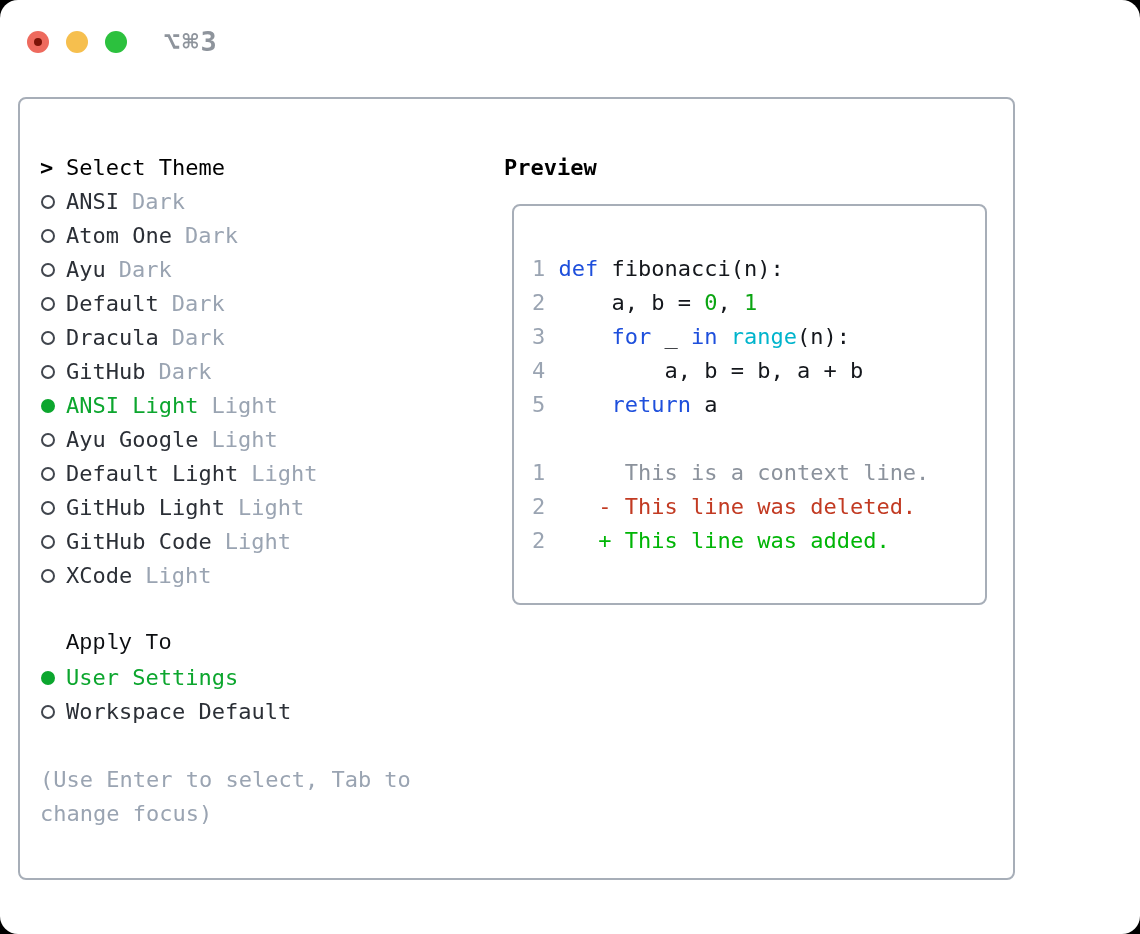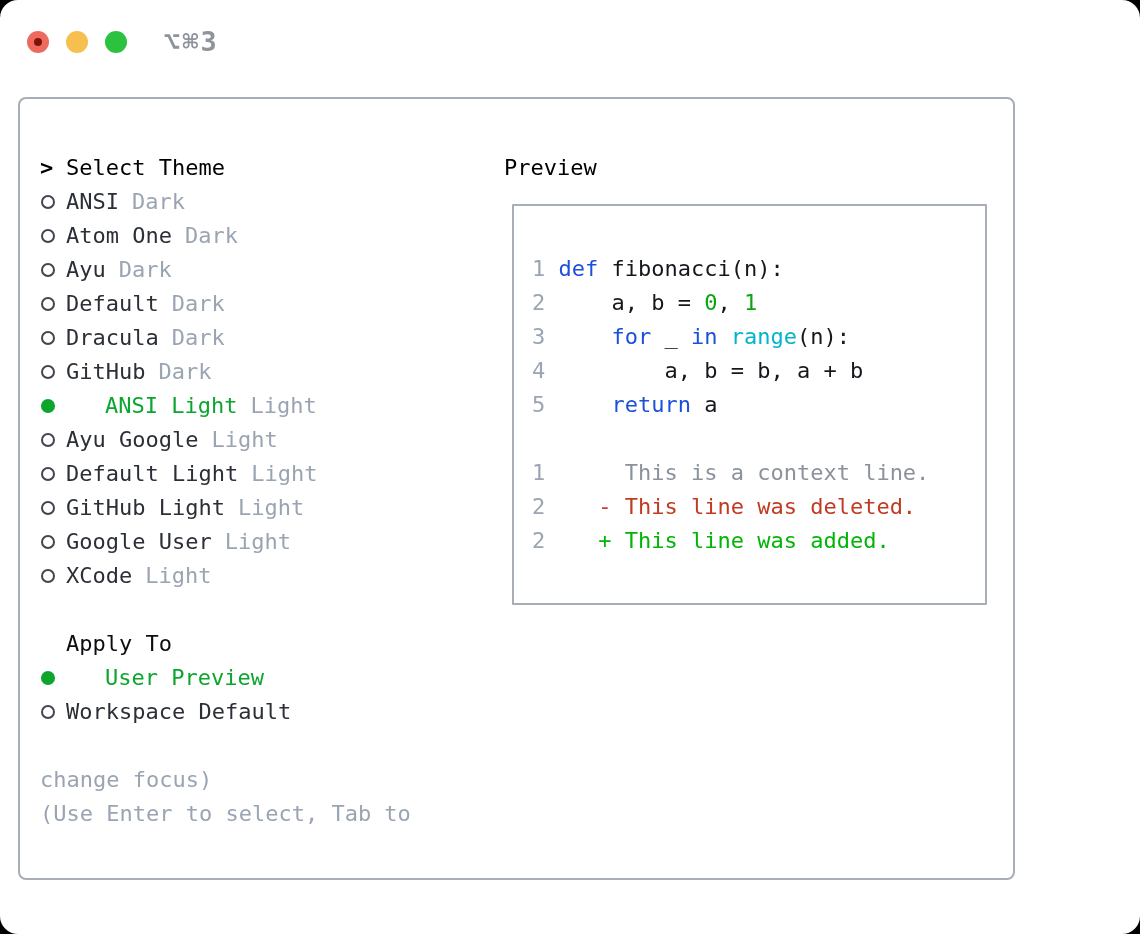--- a/index.html
+++ b/index.html
@@ -22,32 +22,32 @@
   .main-box{position:absolute;left:18px;top:97px;width:997px;height:783px;
     border:2px solid var(--window-border);border-radius:8px;box-sizing:border-box;}
 
   .left-panel{position:absolute;left:20px;top:51px;width:462px;}
   .right-panel{position:absolute;left:484px;top:51px;width:500px;}
 
   .row{height:34px;display:flex;align-items:center;font-size:22px;white-space:pre;}
   .pfx{display:inline-block;width:26px;flex:0 0 26px;}
   .caret{font-weight:bold;color:#000;}
   .hdr{font-weight:normal;color:#000;}
-  .apply-hdr{color:#0b0d10;}
+  .apply-hdr{color:#0b0d10;font-family:Liberation Mono, monospace;}
   .circle{display:inline-block;width:14px;height:14px;box-sizing:border-box;
     border:2px solid #41464e;border-radius:50%;margin-left:1px;}
   .circle.sel{background:var(--accent-green);border-color:var(--accent-green);}
   .nm{color:var(--text-dark);}
-  .nm.sel{color:var(--accent-green);margin-left:39px;}
+  .nm.sel{color:var(--accent-green);}
   .tag{color:var(--text-muted);margin-left:13px;}
   .hint{color:var(--text-muted);}
 
-  .preview-title{font-weight:normal;color:#000;}
+  .preview-title{font-weight:bold;color:#000;}
   .preview-box{margin-top:20px;margin-left:8px;width:475px;height:401px;box-sizing:border-box;
-    border:2px solid var(--window-border);border-radius:1px;padding:46px 0 0 18px;overflow:hidden;}
+    border:2px solid var(--window-border);border-radius:8px;padding:46px 0 0 18px;overflow:hidden;}
   .code-line{height:34px;line-height:34px;font-size:22px;white-space:pre;}
   .tk-ln{color:var(--line-number);}
   .tk-pl{color:#14171c;}
   .tk-kw{color:var(--keyword-blue);}
   .tk-bi{color:var(--builtin-cyan);text-align:center;}
   .tk-nu{color:var(--number-green);}
   .tk-cx{color:var(--context-gray);margin-top:17px;}
   .tk-de{color:var(--deleted-red);}
   .tk-ad{color:var(--added-green);}
 </style>
@@ -77,41 +77,41 @@
           <div class="row"><span class="pfx"><span class="circle"></span></span><span class="nm">ANSI</span><span class="tag">Dark</span></div>
           <div class="row"><span class="pfx"><span class="circle"></span></span><span class="nm">Atom One</span><span class="tag">Dark</span></div>
           <div class="row"><span class="pfx"><span class="circle"></span></span><span class="nm">Ayu</span><span class="tag">Dark</span></div>
           <div class="row"><span class="pfx"><span class="circle"></span></span><span class="nm">Default</span><span class="tag">Dark</span></div>
           <div class="row"><span class="pfx"><span class="circle"></span></span><span class="nm">Dracula</span><span class="tag">Dark</span></div>
           <div class="row"><span class="pfx"><span class="circle"></span></span><span class="nm">GitHub</span><span class="tag">Dark</span></div>
           <div class="row"><span class="pfx"><span class="circle sel"></span></span><span class="nm sel">ANSI Light</span><span class="tag">Light</span></div>
           <div class="row"><span class="pfx"><span class="circle"></span></span><span class="nm">Ayu Google</span><span class="tag">Light</span></div>
           <div class="row"><span class="pfx"><span class="circle"></span></span><span class="nm">Default Light</span><span class="tag">Light</span></div>
           <div class="row"><span class="pfx"><span class="circle"></span></span><span class="nm">GitHub Light</span><span class="tag">Light</span></div>
-          <div class="row"><span class="pfx"><span class="circle"></span></span><span class="nm">Google User</span><span class="tag">Light</span></div>
+          <div class="row"><span class="pfx"><span class="circle"></span></span><span class="nm">GitHub Code</span><span class="tag">Light</span></div>
           <div class="row"><span class="pfx"><span class="circle"></span></span><span class="nm">XCode</span><span class="tag">Light</span></div>
         </div>
 
       <div class="row"></div>
 
       <div class="row">
         <span class="pfx"></span>
         <span class="apply-hdr">Apply To</span>
       </div>
 
       <div id="apply-list">
-          <div class="row"><span class="pfx"><span class="circle sel"></span></span><span class="nm sel">User Preview</span></div>
+          <div class="row"><span class="pfx"><span class="circle sel"></span></span><span class="nm sel">User Settings</span></div>
           <div class="row"><span class="pfx"><span class="circle"></span></span><span class="nm">Workspace Default</span></div>
         </div>
 
       <div class="row"></div>
 
       <div id="hint">
+          <div class="row hint">(Use Enter to select, Tab to</div>
           <div class="row hint">change focus)</div>
-          <div class="row hint">(Use Enter to select, Tab to</div>
         </div>
     </div>
 
     <div class="right-panel">
       <div class="row preview-title">Preview</div>
       <div class="preview-box">
         <div id="code">
             <div class="code-line"><span class="tk-ln">1 </span><span class="tk-kw">def</span><span class="tk-pl"> fibonacci(n):</span></div>
             <div class="code-line"><span class="tk-ln">2 </span><span class="tk-pl">    a, b = </span><span class="tk-nu">0</span><span class="tk-pl">, </span><span class="tk-nu">1</span></div>
             <div class="code-line"><span class="tk-ln">3 </span><span class="tk-pl">    </span><span class="tk-kw">for</span><span class="tk-pl"> _ </span><span class="tk-kw">in</span><span class="tk-pl"> </span><span class="tk-bi">range</span><span class="tk-pl">(n):</span></div>

